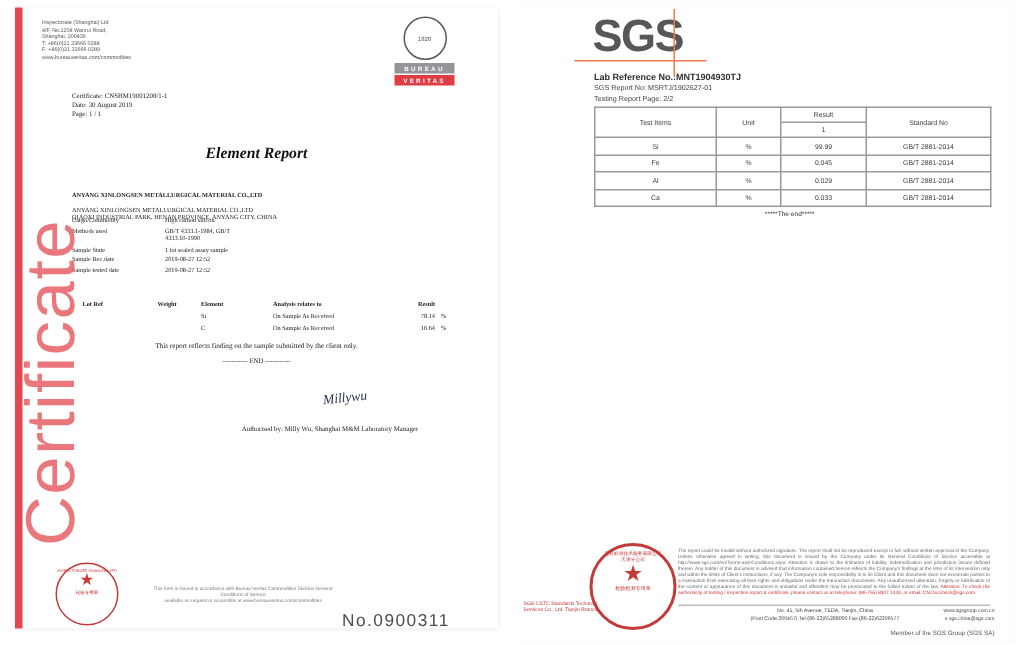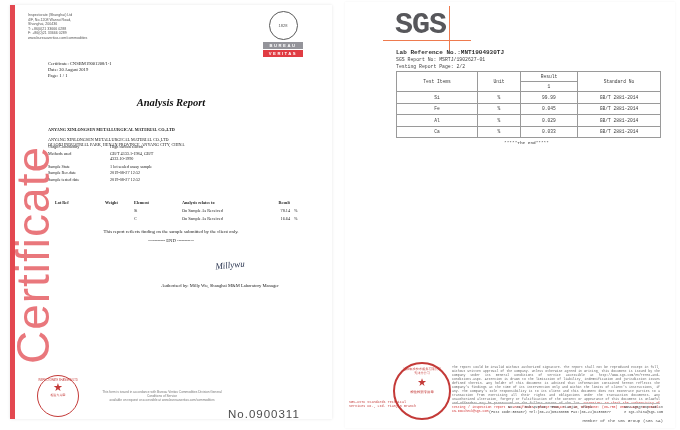--- a/index.html
+++ b/index.html
@@ -49,21 +49,21 @@
     border-radius:50%;color:#c43a38;text-align:center;font-family:"Liberation Sans",sans-serif;}
   .stamp-l .ring{font-size:2.6px;line-height:3px;padding-top:3px;display:block;}
   .stamp-l .star{font-size:11px;line-height:11px;display:block;}
   .stamp-l .inner{font-size:3px;display:block;}
   .footnote{position:absolute;left:92px;top:385px;width:120px;text-align:center;
     font-size:3.2px;line-height:4px;color:#777;white-space:pre-line;font-family:"Liberation Sans",sans-serif;}
   .docno{position:absolute;left:218px;top:403px;font-family:"Liberation Sans",sans-serif;
     font-size:11.5px;letter-spacing:1px;color:#4c4c4c;}
 
   
-  .page.right{font-family:Liberation Mono, monospace;color:#444;}
+  .page.right{font-family:Liberation Sans, sans-serif;color:#444;}
   .sgs-logo{position:absolute;left:50px;top:8px;font-size:30px;font-weight:bold;color:#57575b;
     letter-spacing:-1px;line-height:30px;}
   .sgs-hline{position:absolute;left:38px;top:38px;width:88px;height:1.4px;background:#ee7a4e;}
   .sgs-vline{position:absolute;left:104px;top:4px;width:1.4px;height:44px;background:#ee7a4e;}
   .labref{position:absolute;left:51px;top:47px;font-size:6px;font-weight:bold;color:#2f2f2f;}
   .repno{position:absolute;left:51px;top:55px;font-size:4.8px;}
   .pageline{position:absolute;left:51px;top:61.5px;font-size:4.8px;}
   .sgstable{position:absolute;left:51px;top:69px;border-collapse:collapse;table-layout:fixed;}
   .sgstable td,.sgstable th{border:1px solid #9a9a9a;font-size:4.6px;font-weight:normal;
     text-align:center;padding:0;color:#3c3c3c;}
@@ -109,21 +109,21 @@
       <div class="bv-box bureau">BUREAU</div>
       <div class="bv-box veritas">VERITAS</div>
     </div>
 
     <div class="certinfo">
       <div>Certificate: CNSBM19001208/1-1</div>
       <div>Date: 30 August 2019</div>
       <div>Page: 1 / 1</div>
     </div>
 
-    <h1 class="doc-title">Analysis Report</h1>
+    <h1 class="doc-title">Element Report</h1>
 
     <div class="company">
       <div class="company-main">ANYANG XINLONGSEN METALLURGICAL MATERIAL CO.,LTD</div>
       <div>ANYANG XINLONGSEN METALLURGICAL MATERIAL CO.,LTD
 QIAOXI INDUSTRIAL PARK, HENAN PROVINCE, ANYANG CITY, CHINA</div>
     </div>
 
     <div class="details">
       <div class="drow">
         <span class="dlabel">Cargo/Commodity</span>

